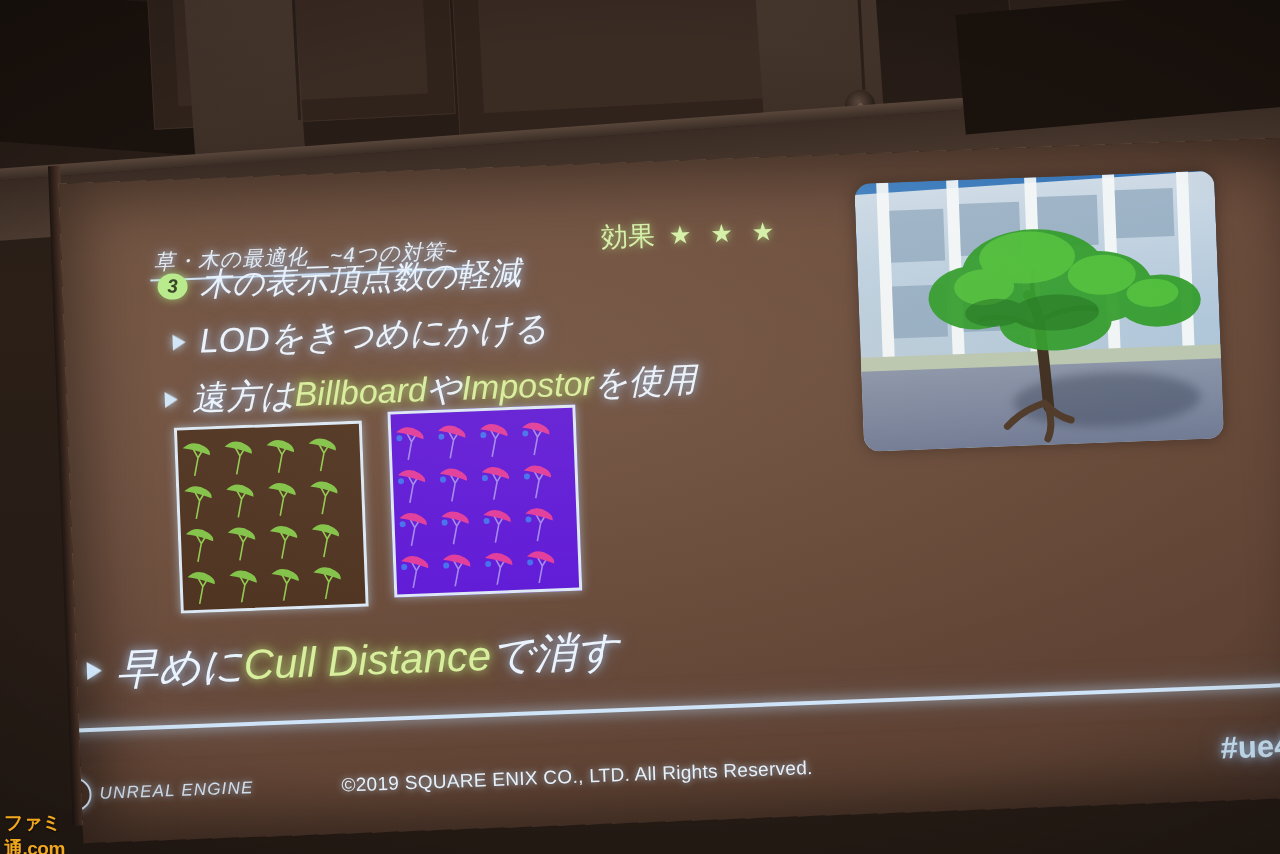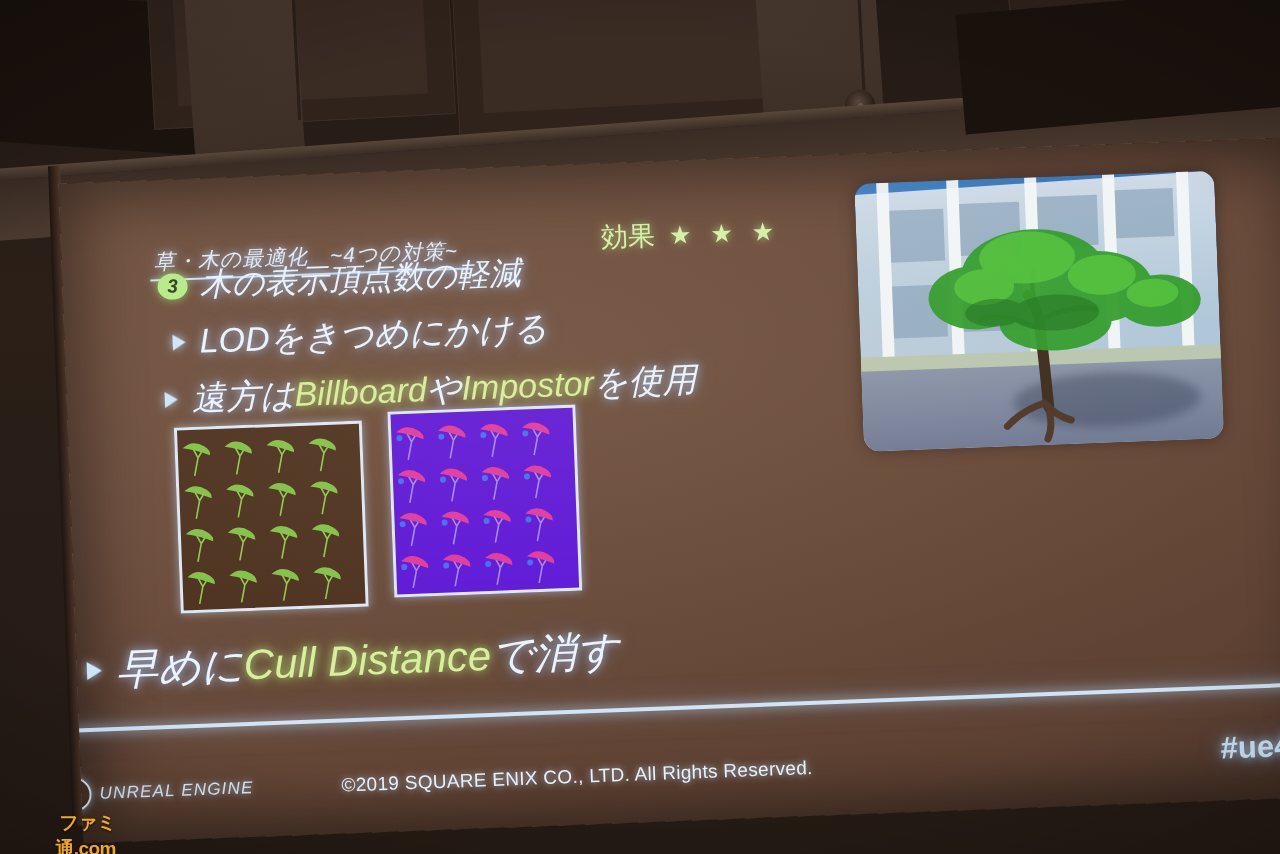--- a/index.html
+++ b/index.html
@@ -90,22 +90,22 @@
         clip-path:polygon(0 6%,100% 0,100% 100%,0 100%);}
   .ph-col{position:absolute;top:0;height:70%;width:12px;background:rgba(245,248,250,.92);}
   .ph-win{position:absolute;background:rgba(120,150,175,.55);}
   .ph-ground{position:absolute;left:0;bottom:0;width:100%;height:30%;
         background:linear-gradient(180deg,#8893a8,#6d7893);}
   .ph-grass{position:absolute;left:0;bottom:28%;width:100%;height:7%;background:#b9c6b0;}
   .ph-shadow{position:absolute;right:6%;bottom:6%;width:52%;height:20%;border-radius:50%;
         background:rgba(40,50,70,.38);filter:blur(5px);}
 
   
-  .watermark{position:absolute;left:12px;bottom:4px;width:104px;height:28px;
-        display:flex;align-items:center;text-align:right;}
+  .watermark{position:absolute;left:4px;bottom:4px;width:104px;height:28px;
+        display:flex;align-items:center;}
   .wm-txt{color:#f2a81e;font-size:19px;font-weight:bold;letter-spacing:-.5px;
         text-shadow:0 1px 2px rgba(0,0,0,.7);}
   .vig{position:absolute;inset:0;pointer-events:none;
         background:radial-gradient(120% 100% at 50% 50%, rgba(0,0,0,0) 45%, rgba(0,0,0,.55) 100%);}
 </style>
 </head>
 <body>
 
 <div id="stage">
 

